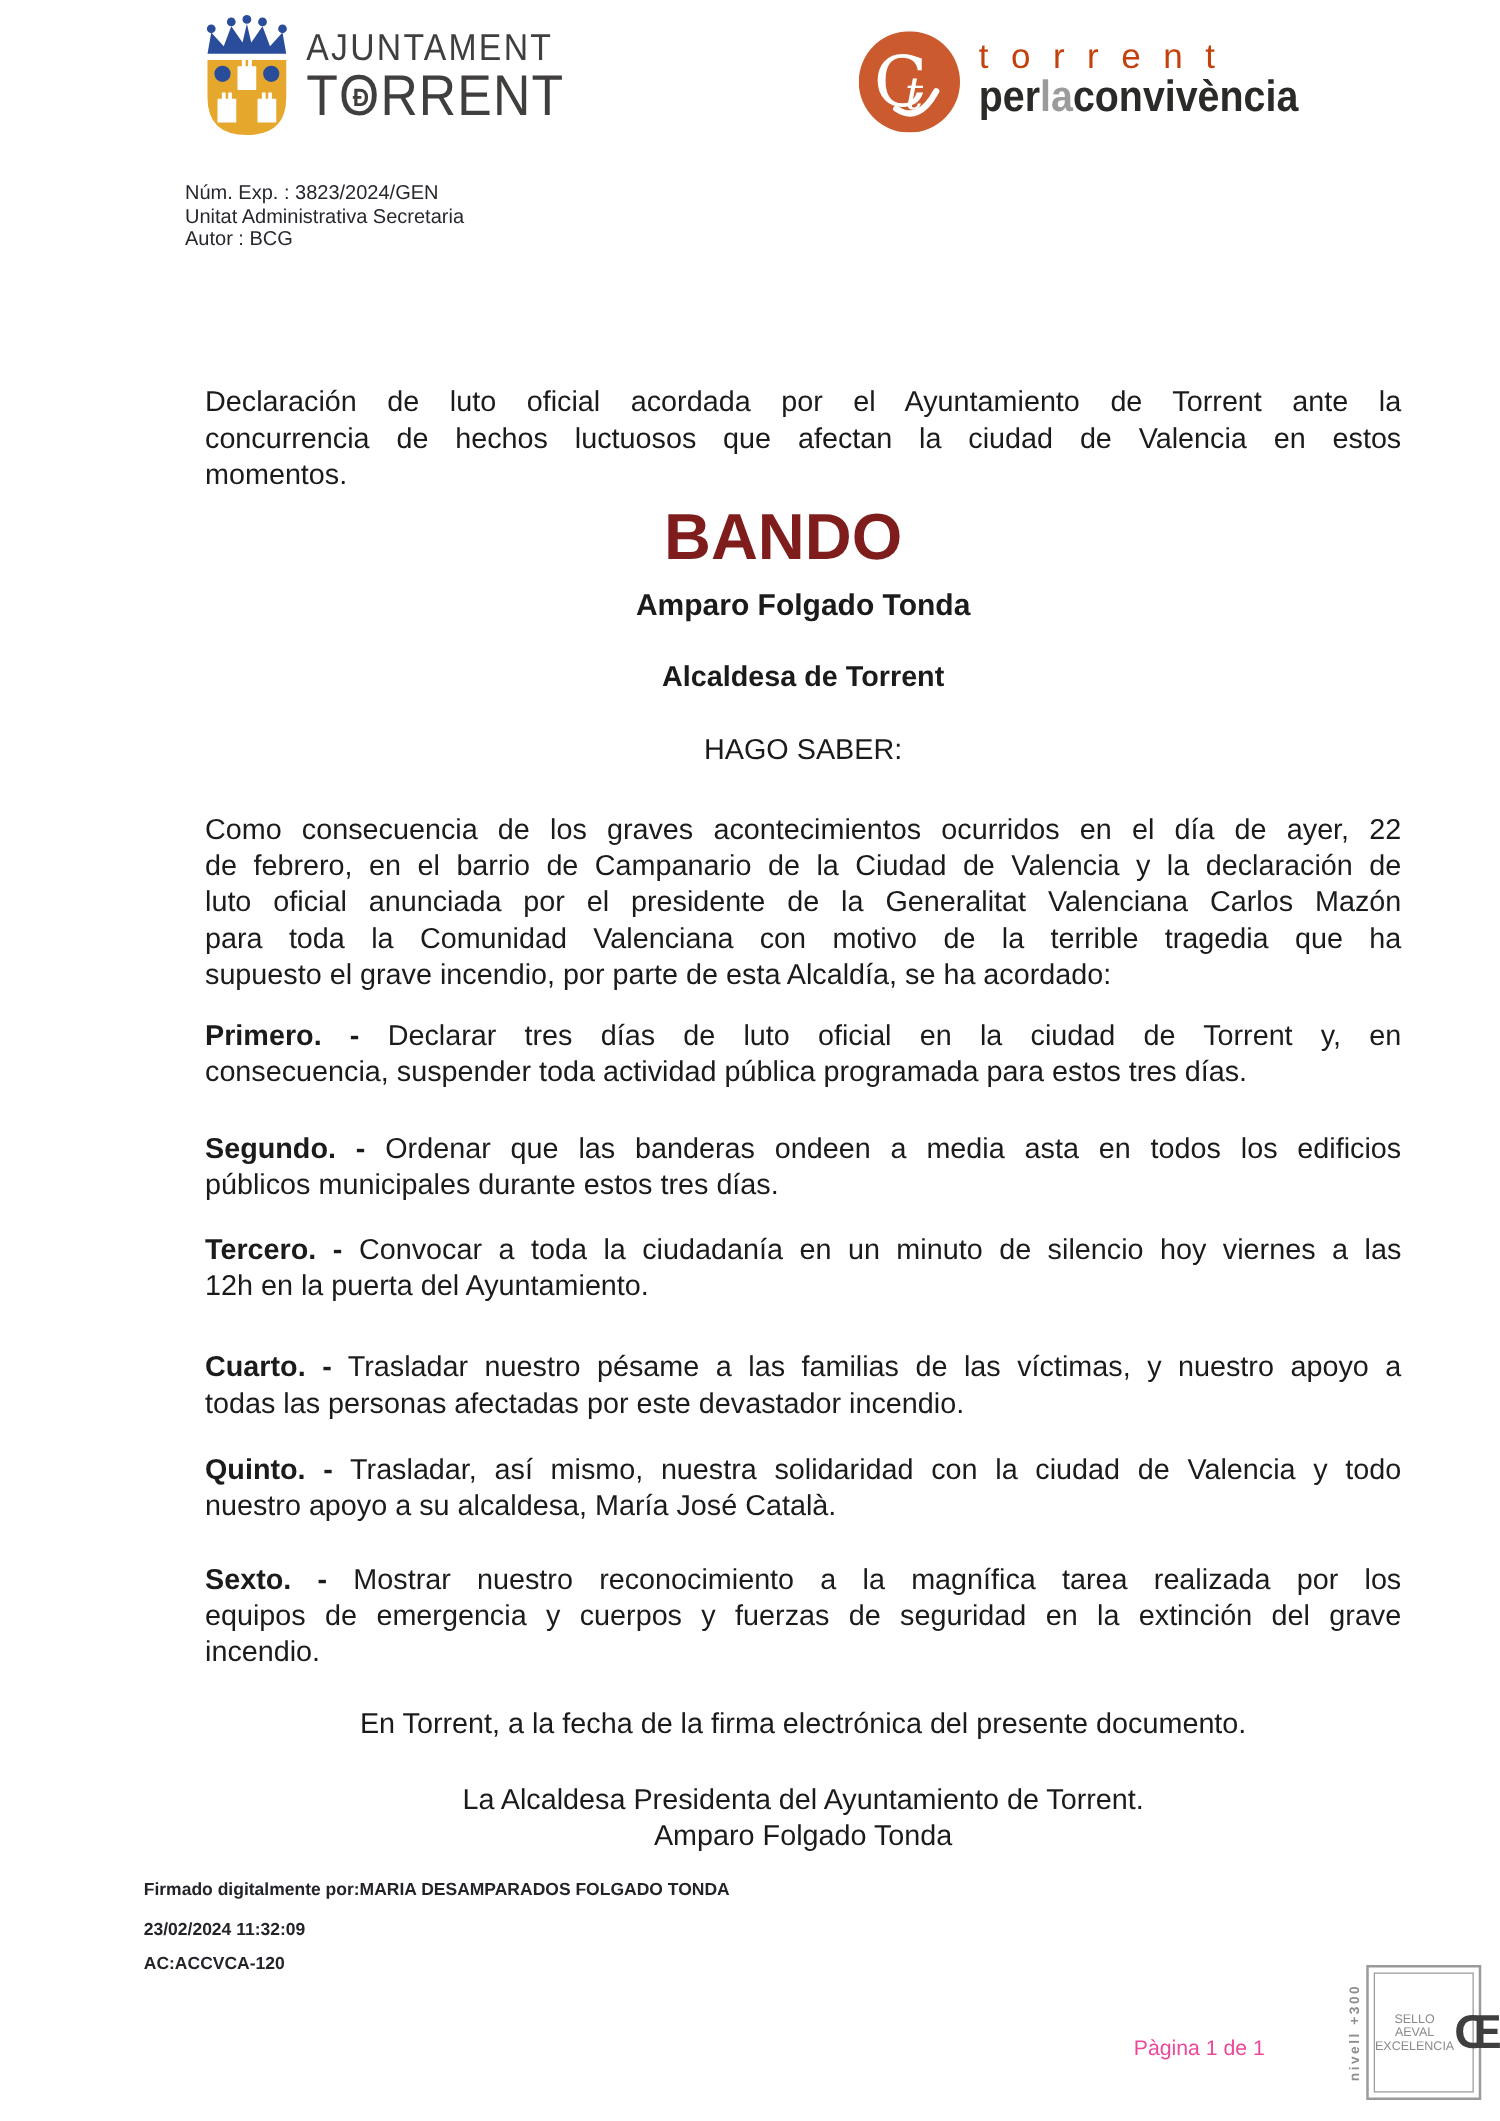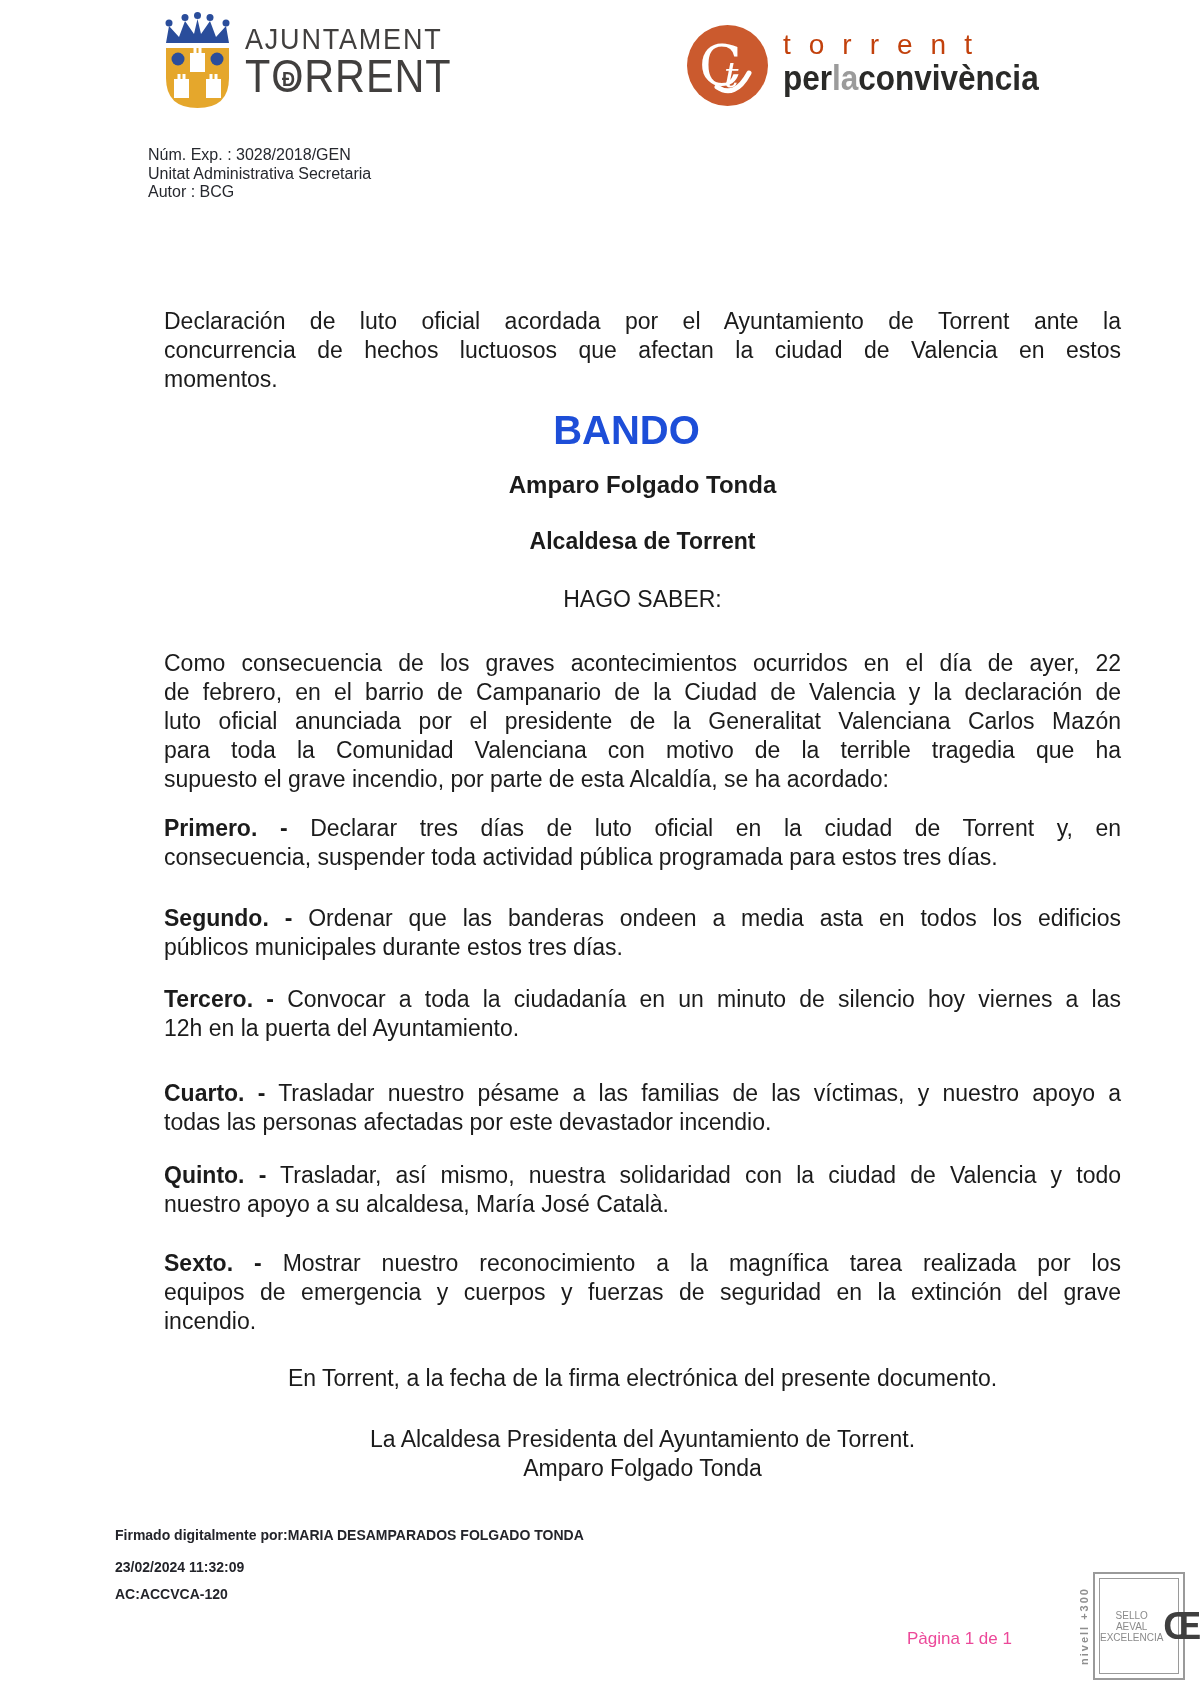--- a/index.html
+++ b/index.html
@@ -24,26 +24,26 @@
 
   .fileinfo{left:148px;top:146px;font-size:16px;line-height:18.5px;color:#26282e;}
 
   
   .brand-circle{left:687px;top:25px;width:81px;height:81px;}
   .brand-text{left:783px;top:30px;white-space:nowrap;}
   .brand-word{font-size:28px;line-height:30px;letter-spacing:18px;color:#c2410c;}
   .brand-tag{font-size:35px;line-height:36px;font-weight:700;color:#2a2a28;transform:scaleX(0.9);transform-origin:left top;}
   .brand-tag .gray{color:#9b9b9b;}
 
-  .title-bando{left:148px;width:957px;top:410px;font-size:40px;line-height:40px;font-weight:700;color:#1d4ed8;}
+  .title-bando{left:148px;width:957px;top:410px;font-size:52px;line-height:40px;font-weight:700;color:#7f1d1d;}
   .sub-name{top:454px;font-size:24px;line-height:29px;font-weight:700;}
   .sub-role{top:511px;font-size:23px;line-height:29px;font-weight:700;}
   .salutation{top:569px;}
 
-  .sig-block{left:115px;font-size:14px;line-height:18px;font-weight:600;color:#23242a;margin-top:24px;}
+  .sig-block{left:115px;font-size:14px;line-height:18px;font-weight:600;color:#23242a;}
   .page-indicator{left:907px;top:1628px;font-size:17px;line-height:22px;color:#ec4899;}
 
   
   .stamp{left:1093px;top:1572px;width:92px;height:108px;border:2px solid #9a9a9a;box-sizing:border-box;background:#fff;}
   .stamp-side{position:absolute;left:-17px;top:0;height:104px;writing-mode:vertical-rl;transform:rotate(180deg);
               font-size:11px;font-weight:700;letter-spacing:2px;color:#8e8e8e;text-align:center;}
   .stamp-inner{position:absolute;left:4px;top:4px;right:4px;bottom:4px;border:1px solid #9a9a9a;
                display:flex;flex-direction:row;align-items:center;justify-content:space-between;padding:3px 0;}
   .stamp-t{font-size:10px;line-height:11px;color:#8a8a8a;letter-spacing:0;text-align:center;}
   .stamp-glyph{font-size:38px;line-height:40px;font-weight:700;color:#3f3f3f;}
@@ -68,21 +68,21 @@
     <path d="M16,67 h3.5 v-5 h3 v5 h2 v-5 h3 v5 h3.5 v19 h-15 Z" fill="#ffffff"></path>
     <path d="M48,67 h3.5 v-5 h3 v5 h2 v-5 h3 v5 h3.5 v19 h-15 Z" fill="#ffffff"></path>
   </svg>
 
   <div class="abs wordmark">
     <div class="wm1">AJUNTAMENT</div>
     <div class="wm2"><span>T</span><span class="o-d"><span>O</span><i class="d">Đ</i></span><span>RRENT</span></div>
   </div>
 
   <div class="abs fileinfo">
-    <div>Núm. Exp. : 3028/2018/GEN</div>
+    <div>Núm. Exp. : 3823/2024/GEN</div>
     <div>Unitat Administrativa Secretaria</div>
     <div>Autor : BCG</div>
   </div>
 
   <svg class="abs brand-circle" viewBox="0 0 81 81" aria-hidden="true">
     <circle cx="40.5" cy="40.5" r="40.5" fill="#cb5a2e"></circle>
     <text x="12" y="60" font-size="56" font-family="DejaVu Serif, serif" fill="#ffffff">C</text>
     <text x="37" y="62" font-size="36" font-family="DejaVu Serif, serif" font-style="italic" fill="#ffffff">t</text>
     <path d="M30,62 Q48,74 62,48" stroke="#ffffff" stroke-width="5" fill="none" stroke-linecap="round"></path>
   </svg>

